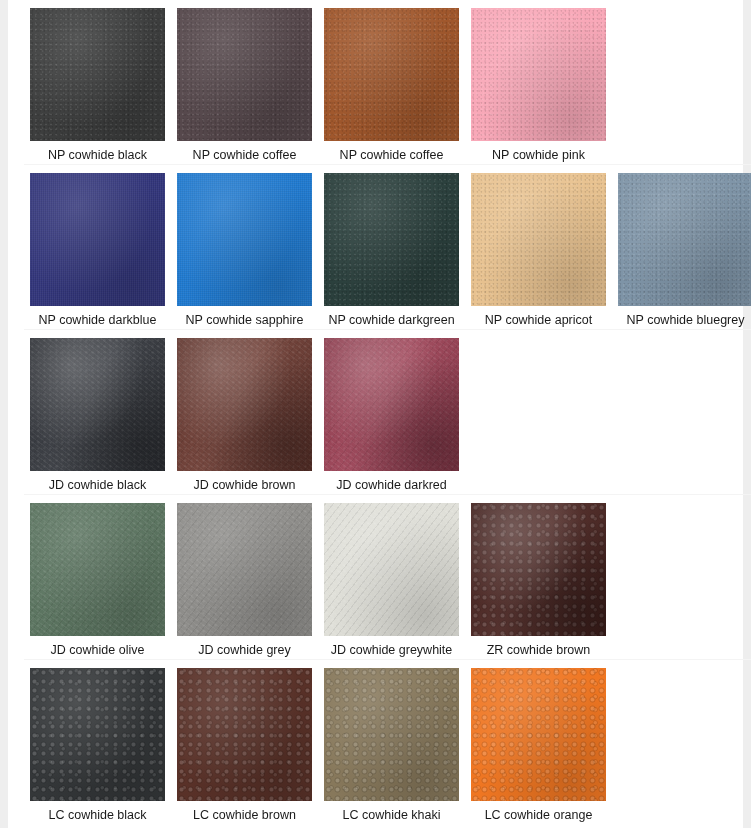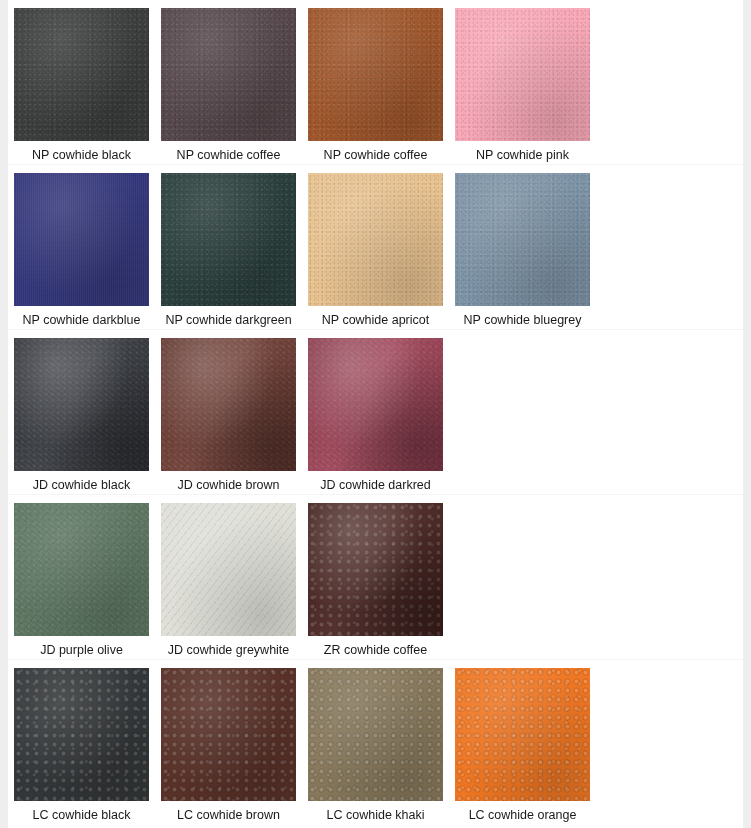--- a/index.html
+++ b/index.html
@@ -23,20 +23,21 @@
   }
 
   #swatch-grid {
     position: absolute;
     left: 8px;
     top: 0;
     width: 735px;
     height: 828px;
     background: #ffffff;
     box-sizing: border-box;
+    padding-left: 16px;
   }
 
   .swatch-row {
     display: flex;
     width: 735px;
     height: 165px;
     border-bottom: 1px solid #f4f4f4;
     box-sizing: border-box;
   }
   .swatch-row:last-child {
@@ -154,20 +155,27 @@
       </div>
       <div class="swatch-row">
         <div class="swatch-cell">
           <div class="swatch-img" style="background-color: rgb(50, 53, 123);">
             <div class="tex grain-cloth"></div>
             <div class="tex shade-soft"></div>
           </div>
           <div class="swatch-label">NP cowhide darkblue</div>
         </div>
         <div class="swatch-cell">
+          <div class="swatch-img" style="background-color: rgb(31, 122, 208);">
+            <div class="tex grain-cloth"></div>
+            <div class="tex shade-soft"></div>
+          </div>
+          <div class="swatch-label">NP cowhide sapphire</div>
+        </div>
+        <div class="swatch-cell">
           <div class="swatch-img" style="background-color: rgb(43, 64, 61);">
             <div class="tex grain-fine"></div>
             <div class="tex shade-soft"></div>
           </div>
           <div class="swatch-label">NP cowhide darkgreen</div>
         </div>
         <div class="swatch-cell">
           <div class="swatch-img" style="background-color: rgb(232, 194, 144);">
             <div class="tex grain-fine"></div>
             <div class="tex shade-soft"></div>
@@ -204,35 +212,42 @@
           </div>
           <div class="swatch-label">JD cowhide darkred</div>
         </div>
       </div>
       <div class="swatch-row">
         <div class="swatch-cell">
           <div class="swatch-img" style="background-color: rgb(92, 117, 97);">
             <div class="tex grain-crinkle"></div>
             <div class="tex shade-soft"></div>
           </div>
-          <div class="swatch-label">JD purple olive</div>
+          <div class="swatch-label">JD cowhide olive</div>
+        </div>
+        <div class="swatch-cell">
+          <div class="swatch-img" style="background-color: rgb(142, 141, 138);">
+            <div class="tex grain-crinkle"></div>
+            <div class="tex shade-soft"></div>
+          </div>
+          <div class="swatch-label">JD cowhide grey</div>
         </div>
         <div class="swatch-cell">
           <div class="swatch-img" style="background-color: rgb(223, 223, 216);">
             <div class="tex grain-crinkle"></div>
             <div class="tex shade-soft"></div>
           </div>
           <div class="swatch-label">JD cowhide greywhite</div>
         </div>
         <div class="swatch-cell">
           <div class="swatch-img" style="background-color: rgb(74, 36, 32);">
             <div class="tex grain-pebble"></div>
             <div class="tex shade-strong"></div>
           </div>
-          <div class="swatch-label">ZR cowhide coffee</div>
+          <div class="swatch-label">ZR cowhide brown</div>
         </div>
       </div>
       <div class="swatch-row">
         <div class="swatch-cell">
           <div class="swatch-img" style="background-color: rgb(52, 55, 57);">
             <div class="tex grain-pebble"></div>
             <div class="tex shade-soft"></div>
           </div>
           <div class="swatch-label">LC cowhide black</div>
         </div>

